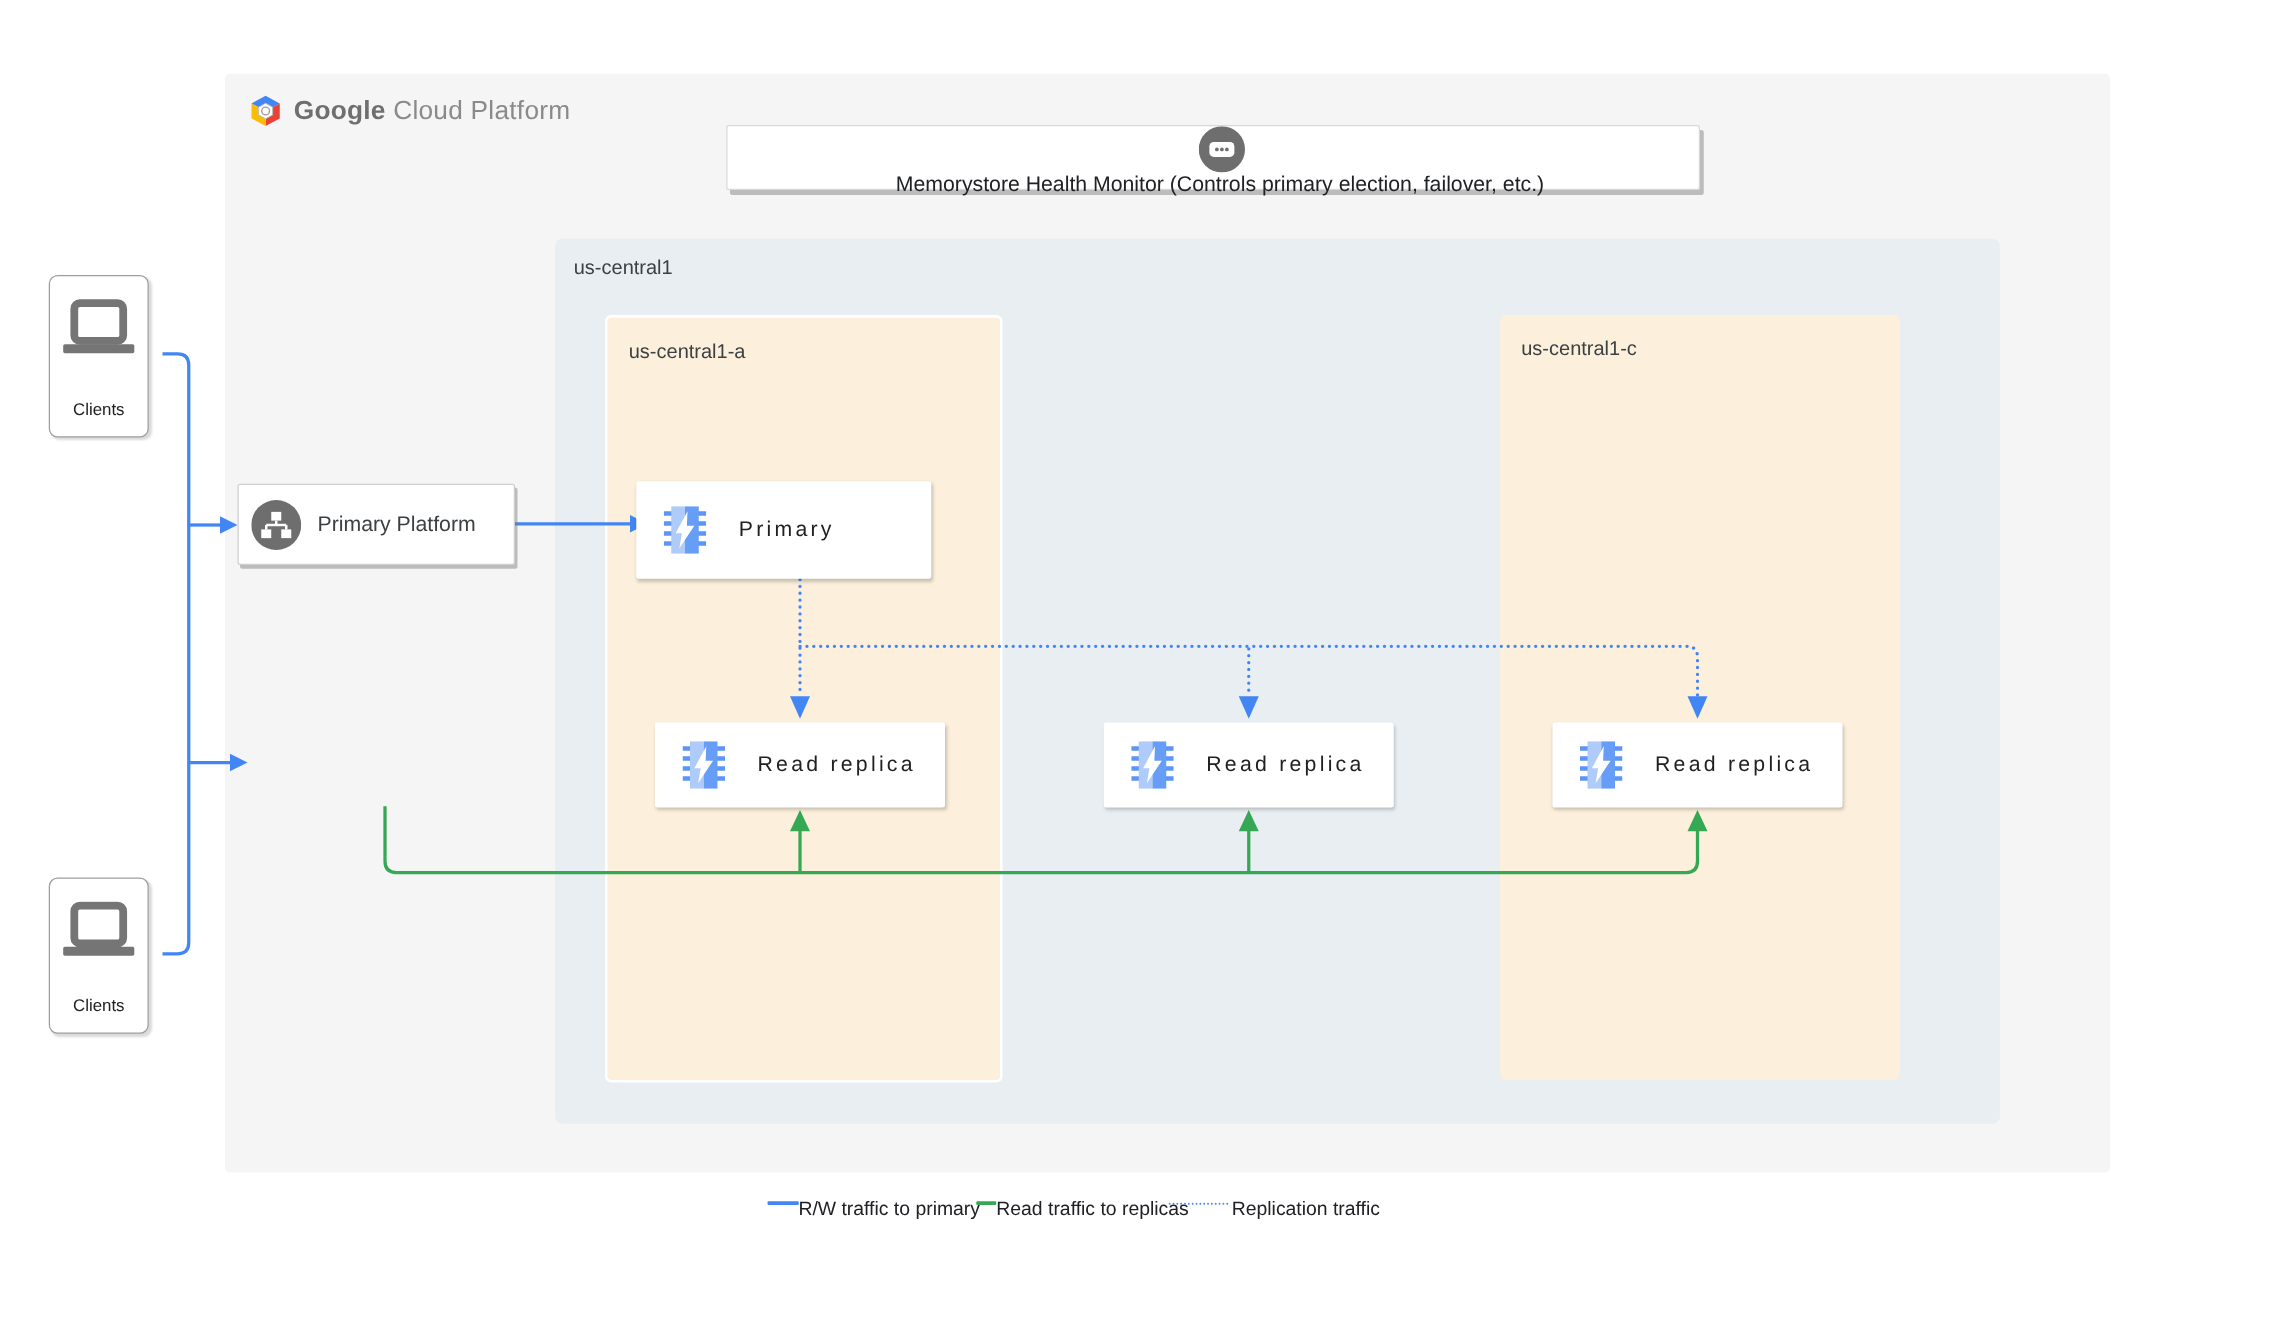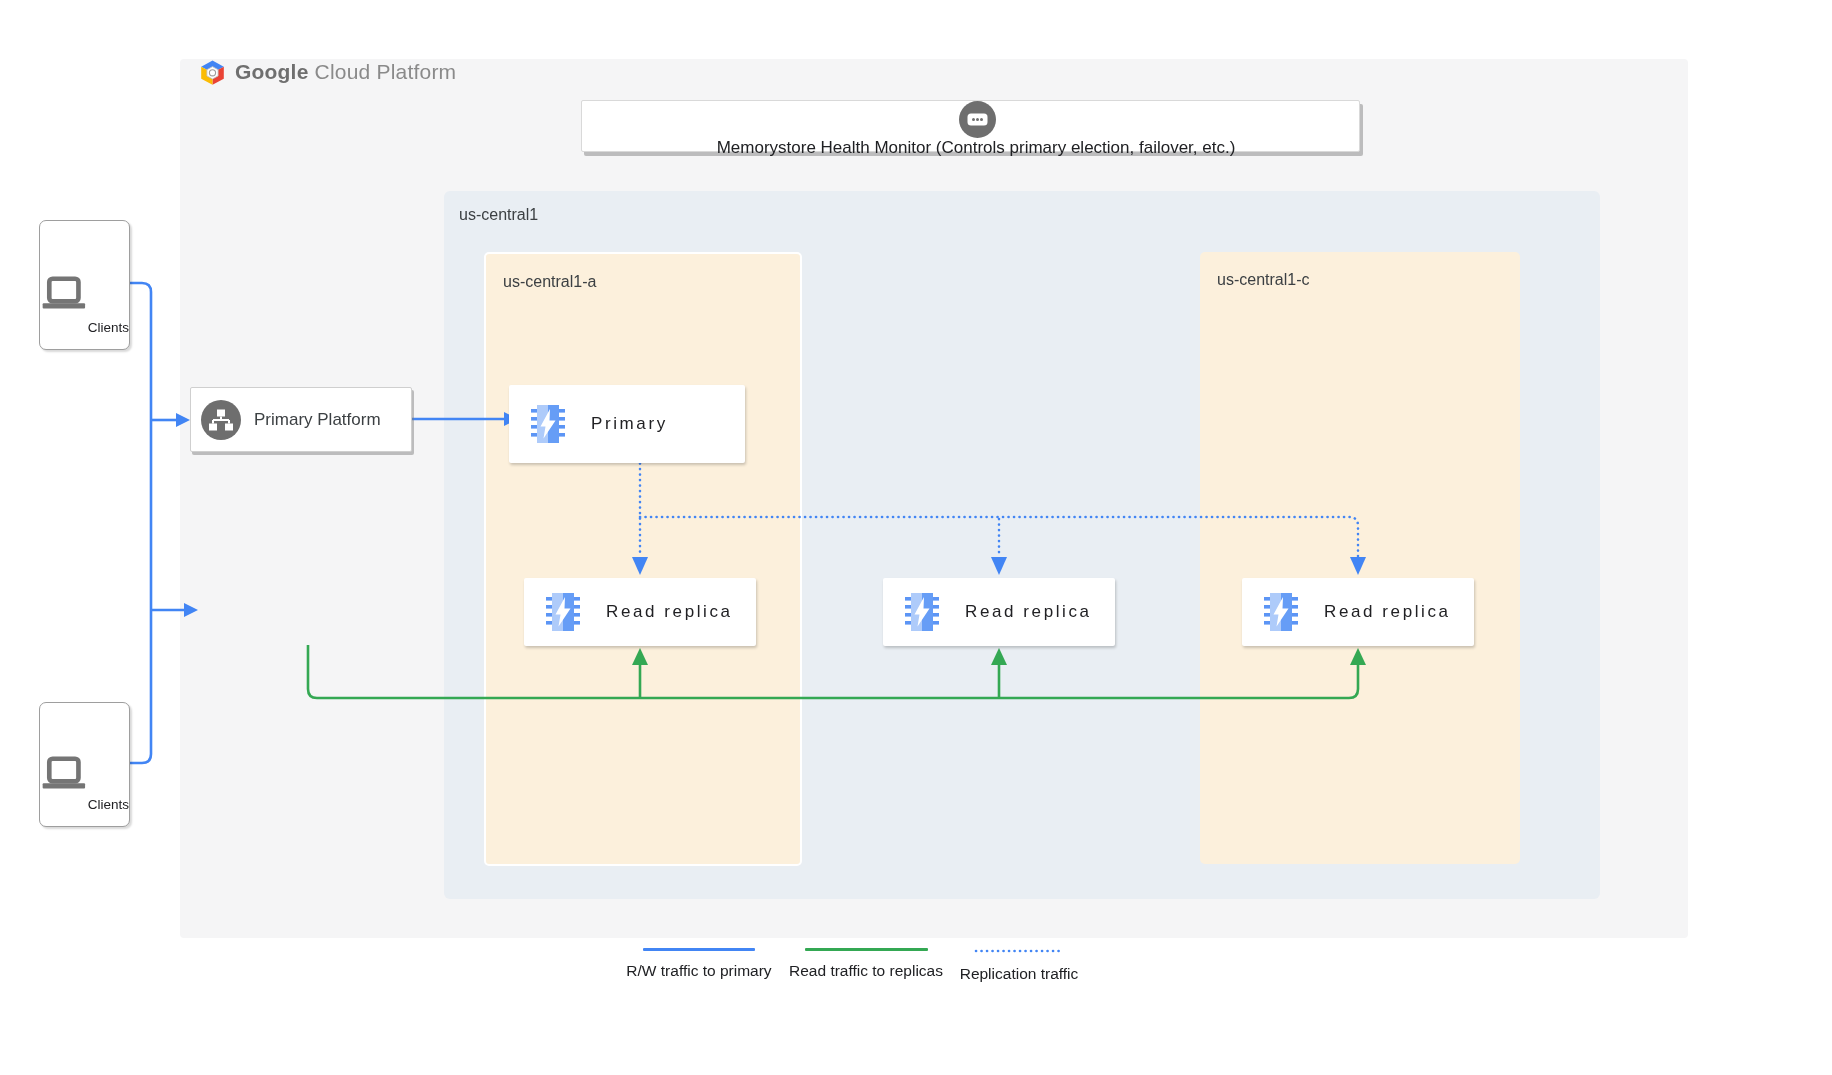--- a/index.html
+++ b/index.html
@@ -1,21 +1,21 @@
 <!DOCTYPE html>
 <html><head>
 <meta charset="utf-8">
 <style>
   html,body{margin:0;padding:0;background:#ffffff;font-family:"Liberation Sans",sans-serif;}
   #stage{position:relative;width:1832px;height:1075px;background:#ffffff;overflow:hidden;}
 
   .panel{position:absolute;left:180px;top:59px;width:1508px;height:879px;background:#f5f5f6;border-radius:4px;}
 
   
-  .logo{position:absolute;left:199px;top:60px;display:flex;gap:9px;}
+  .logo{position:absolute;left:199px;top:76px;display:flex;align-items:center;gap:9px;}
   .logo-text{font-size:21px;color:#757575;letter-spacing:.2px;}
   .logo-text .g{font-weight:700;color:#6f6f6f;}
   .logo-text .cp{font-weight:400;color:#8a8a8a;}
 
   
   .monitor{position:absolute;left:581px;top:100px;width:779px;height:52px;background:#ffffff;
     border:1px solid #d9d9d9;box-sizing:border-box;border-radius:2px;
     box-shadow:3px 4px 0 rgba(120,120,120,.45);display:flex;align-items:center;z-index:10;flex-direction:column;}
   .monitor-icon{margin-left:13px;width:37px;height:37px;flex:0 0 auto;}
   .monitor-label{margin-left:11px;font-size:17px;color:#202124;}
@@ -42,30 +42,30 @@
   
   .endpoint{position:absolute;width:222px;height:65px;background:#ffffff;border:1px solid #cfcfcf;
     box-sizing:border-box;border-radius:2px;box-shadow:2px 3px 0 rgba(120,120,120,.45);
     display:flex;align-items:center;z-index:10;}
   .endpoint-icon{margin-left:10px;width:40px;height:40px;flex:0 0 auto;}
   .endpoint-label{margin-left:13px;font-size:17px;color:#3c4043;white-space:nowrap;}
   .ep-primary{left:190px;top:387px;}
   .ep-read{left:198px;top:580px;}
 
   
-  .clients{position:absolute;left:39px;width:91px;background:#ffffff;border:1.4px solid #9e9e9e;
+  .clients{position:absolute;left:39px;width:80px;background:#ffffff;border:1.4px solid #9e9e9e;
     box-sizing:border-box;border-radius:7px;box-shadow:2px 2px 2px rgba(0,0,0,.15);
-    display:flex;flex-direction:row;align-items:center;z-index:10;}
+    display:flex;flex-direction:column;align-items:center;z-index:10;}
   .clients-top{top:220px;height:130px;}
   .clients-bottom{top:702px;height:125px;}
   .clients svg{margin-top:18px;}
   .clients-label{margin-top:auto;margin-bottom:14px;font-size:13.5px;color:#212124;}
 
   
-  .legend-item{position:absolute;top:948px;width:170px;display:flex;flex-direction:column;align-items:center;z-index:10;}
+  .legend-item{position:absolute;top:948px;width:170px;display:flex;flex-direction:row;align-items:center;z-index:10;}
   .legend-line{height:3.4px;border-radius:1px;}
   .legend-label{margin-top:11px;font-size:15.5px;color:#202124;white-space:nowrap;}
   .li-1{left:614px;}
   .li-2{left:781px;}
   .li-3{left:934px;}
 
   
   .wires{position:absolute;left:0;top:0;z-index:5;}
 </style>
 </head>

